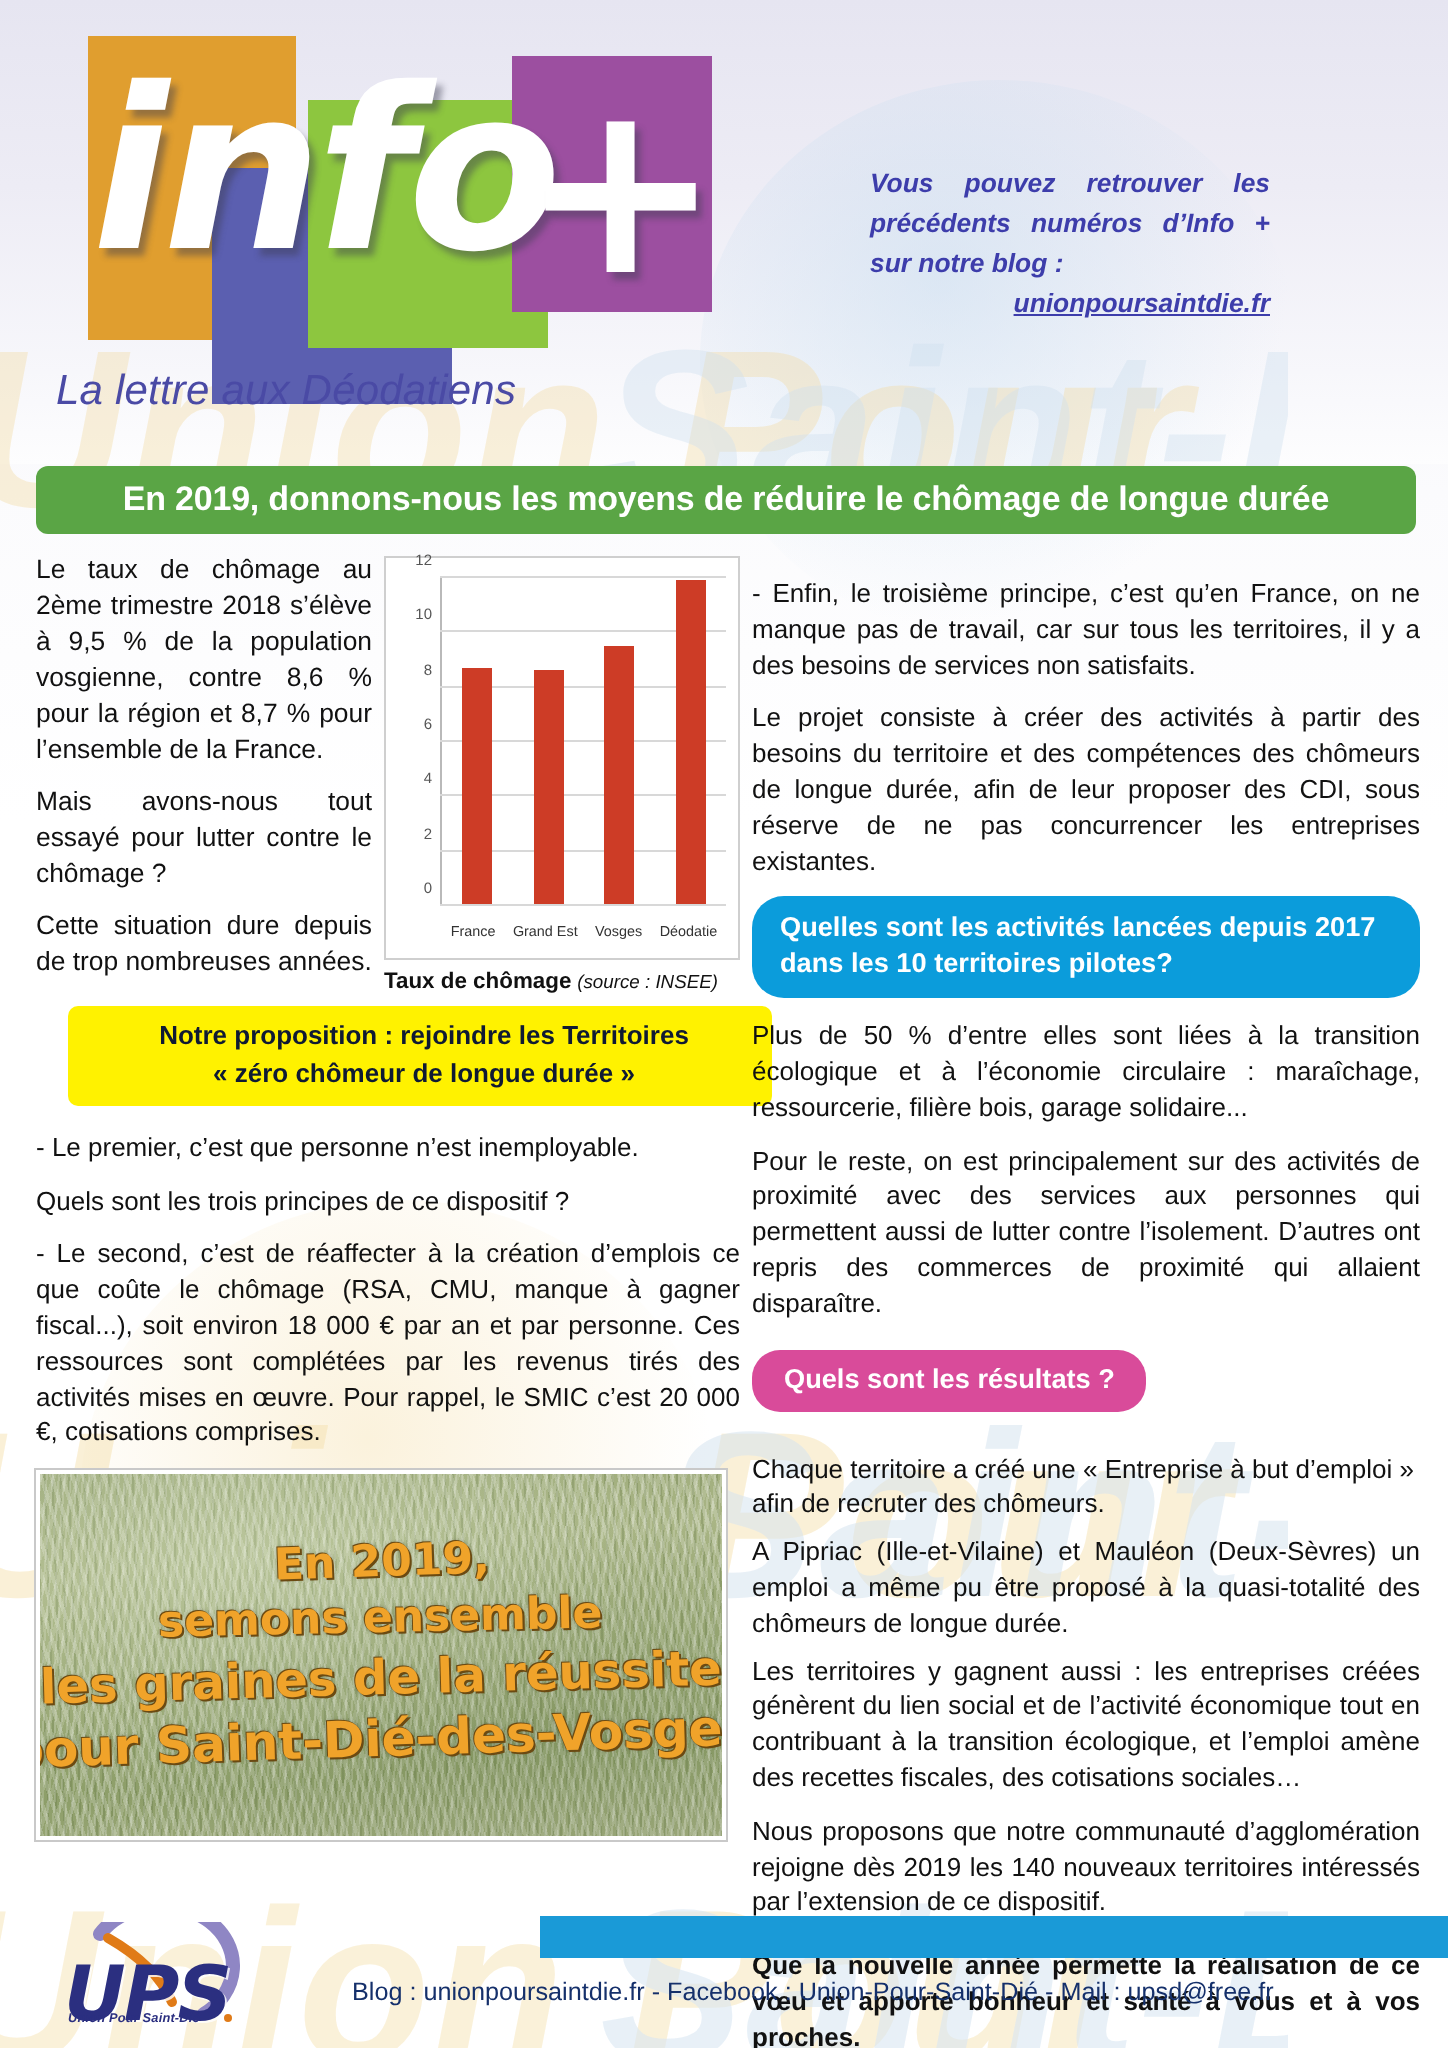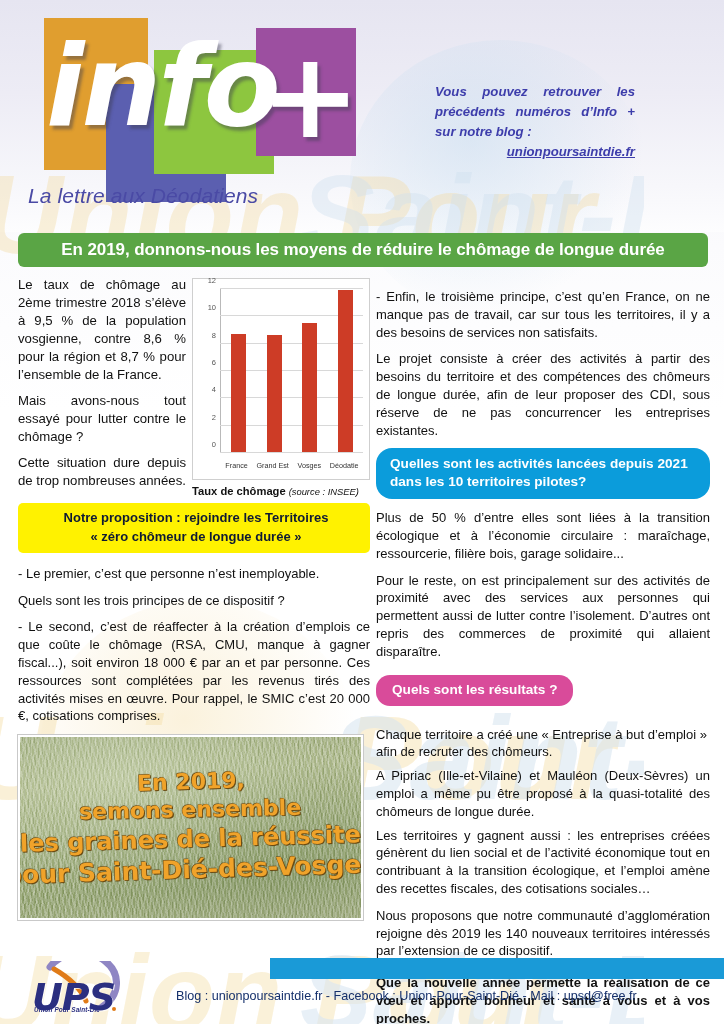--- a/index.html
+++ b/index.html
@@ -175,21 +175,21 @@
   }
   .xlabels span { font-size: 7.2px; color: #333; }
   .chart-caption {
     margin-top: 5px; font-size: 10.6px; color: #111; white-space: nowrap;
   }
   .chart-caption b { font-weight: bold; font-size: 11.2px; }
   .chart-caption i { font-style: italic; font-size: 9.4px; }
 
   
   .yellow-box {
-    margin: 6px 0 12px 0;
+    margin: 6px 0 12px 16px;
     width: 352px;
     background: #fff200;
     border-radius: 5px;
     padding: 6px 4px 7px 8px;
     text-align: center;
   }
   .yellow-box div {
     font-size: 13px; font-weight: bold; color: #0f1a33; line-height: 1.4;
   }
 
@@ -393,21 +393,21 @@
         <div class="l l4">pour Saint-Dié-des-Vosges</div>
       </div>
     </div>
   </div>
 
   <div class="col-right">
     <p class="body">- Enfin, le troisième principe, c’est qu’en France, on ne manque pas de travail, car sur tous les territoires, il y a des besoins de services non satisfaits.</p>
     <p class="body">Le projet consiste à créer des activités à partir des besoins du territoire et des compétences des chômeurs de longue durée, afin de leur proposer des CDI, sous réserve de ne pas concurrencer les entreprises existantes.</p>
 
     <div class="head-blue">
-      <div>Quelles sont les activités lancées depuis 2021</div>
+      <div>Quelles sont les activités lancées depuis 2017</div>
       <div>dans les 10 territoires pilotes?</div>
     </div>
 
     <p class="body">Plus de 50 % d’entre elles sont liées à la transition écologique et à l’économie circulaire : maraîchage, ressourcerie, filière bois, garage solidaire...</p>
     <p class="body">Pour le reste, on est principalement sur des activités de proximité avec des services aux personnes qui permettent aussi de lutter contre l’isolement.  D’autres ont repris des commerces de proximité qui allaient disparaître.</p>
 
     <div style="margin:12px 0 10px 0;">
       <div class="head-pink">Quels sont les résultats ?</div>
     </div>
 

